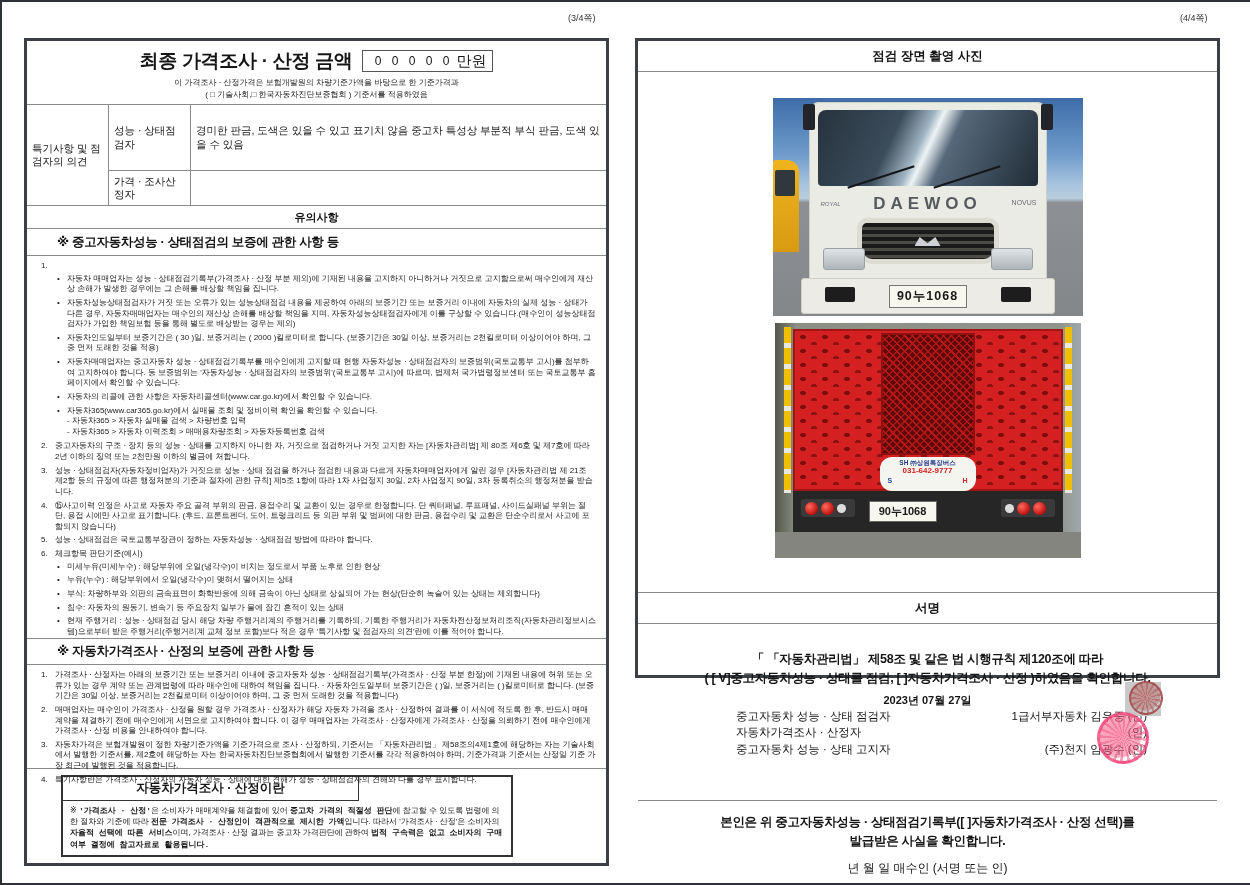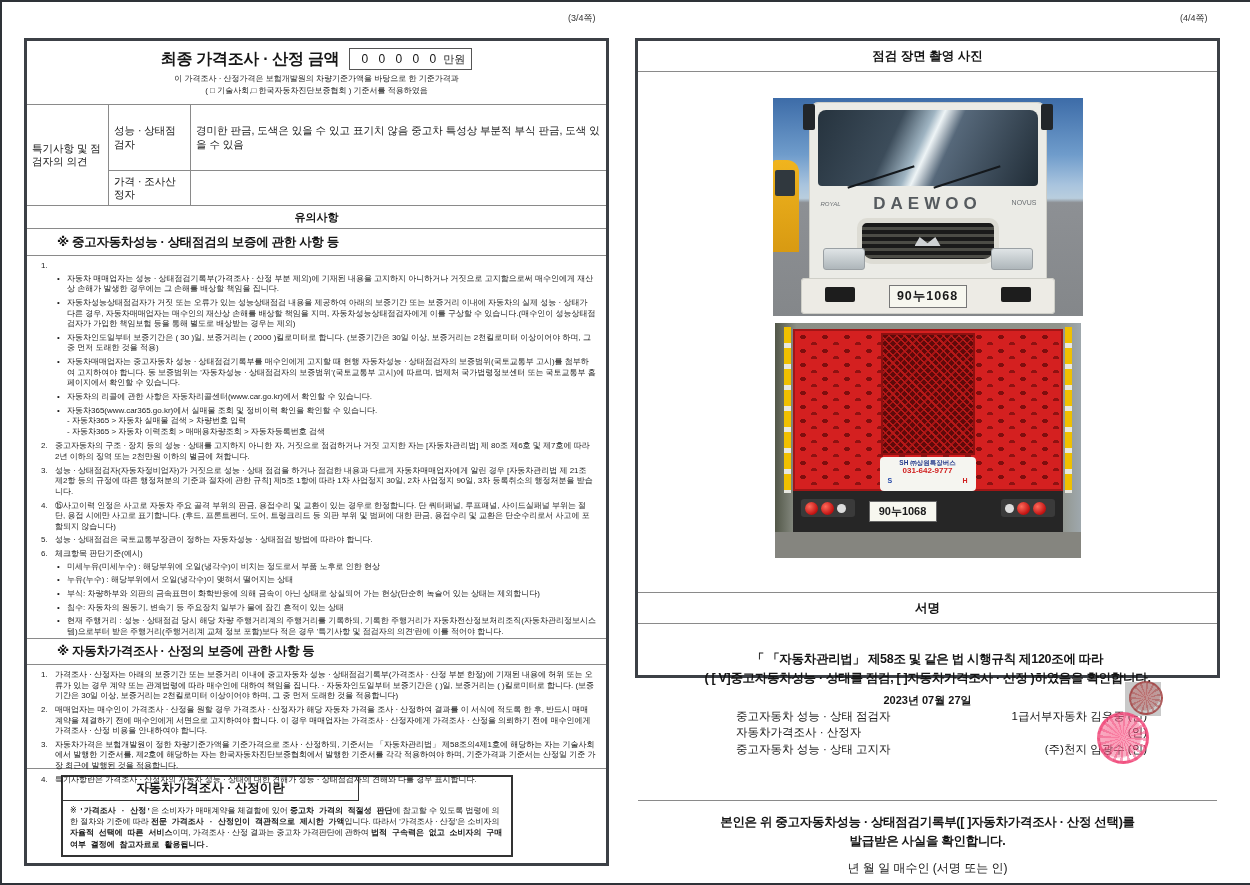--- a/index.html
+++ b/index.html
@@ -6,24 +6,24 @@
   body{width:1250px;height:885px;position:relative;font-family:"Liberation Sans","DejaVu Sans",sans-serif;color:#151515;}
   .frame{position:absolute;left:0;top:0;width:1246px;height:881px;border:2px solid #2e3238;background:#fff;padding-left:20px;}
   .pagelabel{position:absolute;font-size:9px;color:#333;}
   .sheet{position:absolute;background:#fff;border:3px solid #3c4046;box-sizing:border-box;}
   .sheet-left{left:22px;top:36px;width:585px;height:828px;}
   .sheet-right{left:633px;top:36px;width:585px;height:640px;}
   .hline{border-bottom:1px solid #8a8a8a;}
   
   .fp{height:64px;box-sizing:border-box;padding-top:7px;}
   .fp-row{display:flex;justify-content:center;align-items:center;gap:10px;}
-  .fp-title{font-weight:bold;font-size:16px;letter-spacing:-0.3px;}
+  .fp-title{font-weight:bold;font-size:19px;letter-spacing:-0.3px;}
   .fp-box{border:1px solid #555;display:flex;align-items:center;gap:0;padding:1px 6px;height:18px;}
   .fp-digit{font-size:12px;width:17px;text-align:center;}
-  .fp-unit{font-size:11px;margin-left:2px;}
+  .fp-unit{font-size:15px;margin-left:2px;}
   .fp-note{text-align:center;font-size:8px;color:#222;line-height:1.45;margin-top:3px;}
   
   .op{display:grid;grid-template-columns:82px 82px 1fr;grid-template-rows:66px 34px;box-sizing:border-box;}
   .op>div{box-sizing:border-box;padding:4px 5px;font-size:10.5px;line-height:1.25;}
   .op-rowlabel{grid-row:1/3;display:flex;align-items:center;border-right:1px solid #8a8a8a;}
   .op-c1{border-right:1px solid #8a8a8a;border-bottom:1px solid #8a8a8a;display:flex;align-items:center;}
   .op-v1{border-bottom:1px solid #8a8a8a;font-size:11px;display:flex;align-items:center;}
   .op-c2{border-right:1px solid #8a8a8a;display:flex;align-items:center;}
   .notice-hd{height:22px;display:flex;align-items:center;justify-content:center;font-weight:bold;font-size:11px;}
   .sec-hd{height:27px;display:flex;align-items:center;font-weight:bold;font-size:12.5px;padding-left:30px;box-sizing:border-box;letter-spacing:-0.3px;}
@@ -74,21 +74,21 @@
   .hlight{position:absolute;top:146px;width:40px;height:20px;background:linear-gradient(#dfe4e6,#aeb6ba);border-radius:3px;border:1px solid #9aa0a4;}
   .bumper{position:absolute;left:28px;right:28px;bottom:2px;height:36px;background:#edebe5;border-radius:4px;box-shadow:0 0 0 1px #cfcfc8 inset;}
   .bstep{position:absolute;top:9px;width:30px;height:15px;background:#1d1d1d;border-radius:2px;}
   .plate{position:absolute;left:50%;transform:translateX(-50%);top:7px;width:76px;height:21px;background:#f7f7ef;border:1px solid #777;display:flex;align-items:center;justify-content:center;font-weight:bold;font-size:12.5px;color:#1a1a1a;letter-spacing:1px;}
   
   .p2bg{position:absolute;inset:0;background:linear-gradient(90deg,#525748 0%,#8b8f86 7%,#90948c 93%,#9fa8ad 100%);}
   .road{position:absolute;left:0;right:0;bottom:0;height:26px;background:#85857f;}
   .gate{position:absolute;left:18px;right:18px;top:6px;height:162px;background-color:#d42020;background-image:radial-gradient(ellipse 5px 3px at 8px 6px,#7e0e0e 68%,transparent 70%),radial-gradient(ellipse 5px 3px at 19px 13px,#8e1212 68%,transparent 70%);background-size:22px 14px;border:2px solid #a01616;box-sizing:border-box;}
   .post{position:absolute;top:4px;height:166px;width:7px;background:repeating-linear-gradient(180deg,#f0c000 0 16px,#e8e8e0 16px 21px);}
   .mesh{position:absolute;left:50%;transform:translateX(-50%);top:2px;width:94px;height:122px;background-color:#5e0a0a;background-image:repeating-linear-gradient(45deg,transparent 0 4px,#b81818 4px 5.5px),repeating-linear-gradient(-45deg,transparent 0 4px,#a31414 4px 5.5px);border:2px solid #8e1010;box-sizing:border-box;}
-  .sticker{position:absolute;left:50%;transform:translateX(-50%);top:126px;width:96px;height:34px;background:#f5f5f0;border-radius:4px;text-align:center;padding-top:2px;box-sizing:border-box;}
+  .sticker{position:absolute;left:50%;transform:translateX(-50%);top:126px;width:96px;height:34px;background:#f5f5f0;border-radius:12px;text-align:center;padding-top:2px;box-sizing:border-box;}
   .stk1{font-size:6.5px;color:#243a8c;font-weight:bold;line-height:1.1;}
   .stk2{font-size:8px;color:#d02020;font-weight:bold;line-height:1.2;}
   .stk3{display:flex;justify-content:space-between;padding:1px 8px 0 8px;font-size:7px;font-weight:bold;}
   .bumper2{position:absolute;left:18px;right:18px;top:168px;height:42px;background:#262626;}
   .tlight{position:absolute;top:8px;width:54px;height:18px;background:#3a3a3a;border-radius:3px;display:flex;align-items:center;gap:3px;padding:0 4px;box-sizing:border-box;}
   .tl-red{width:13px;height:13px;border-radius:50%;background:radial-gradient(circle at 35% 35%,#ff6a5a,#c01010 70%);}
   .tl-wht{width:9px;height:9px;border-radius:50%;background:#ddd;}
   .plate2{position:absolute;left:76px;top:10px;width:66px;height:19px;background:#f7f7ef;border:1px solid #666;display:flex;align-items:center;justify-content:center;font-weight:bold;font-size:11px;color:#1a1a1a;}
   .hazard{position:absolute;top:210px;height:17px;width:118px;background:repeating-linear-gradient(45deg,#e02020 0 11px,#f0c000 11px 22px);border:1px solid #333;box-sizing:border-box;}
   

